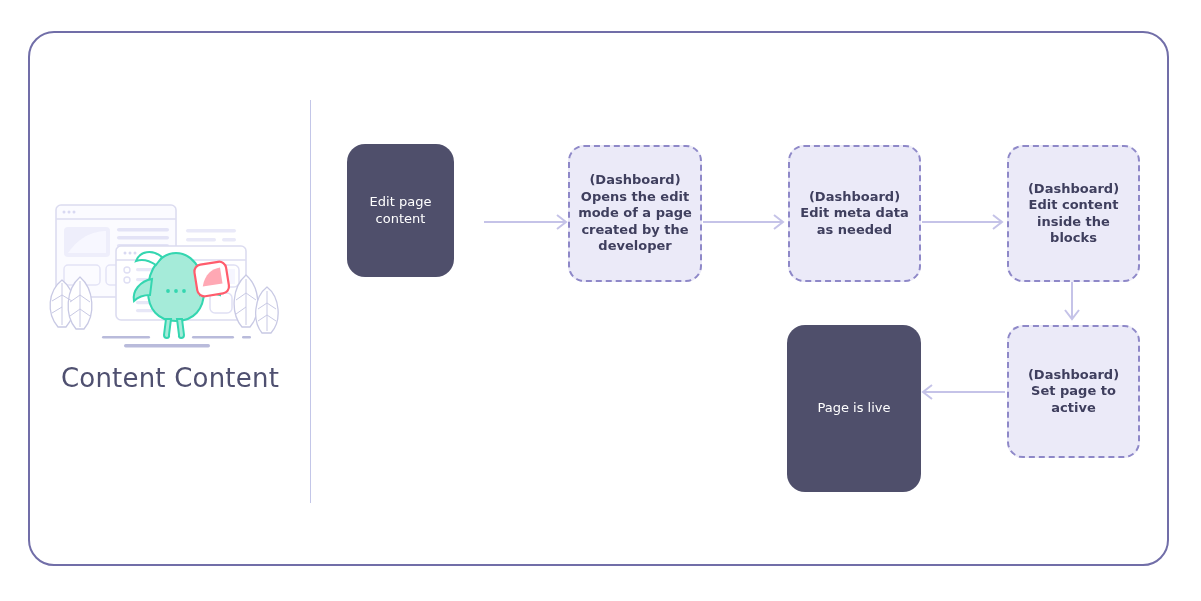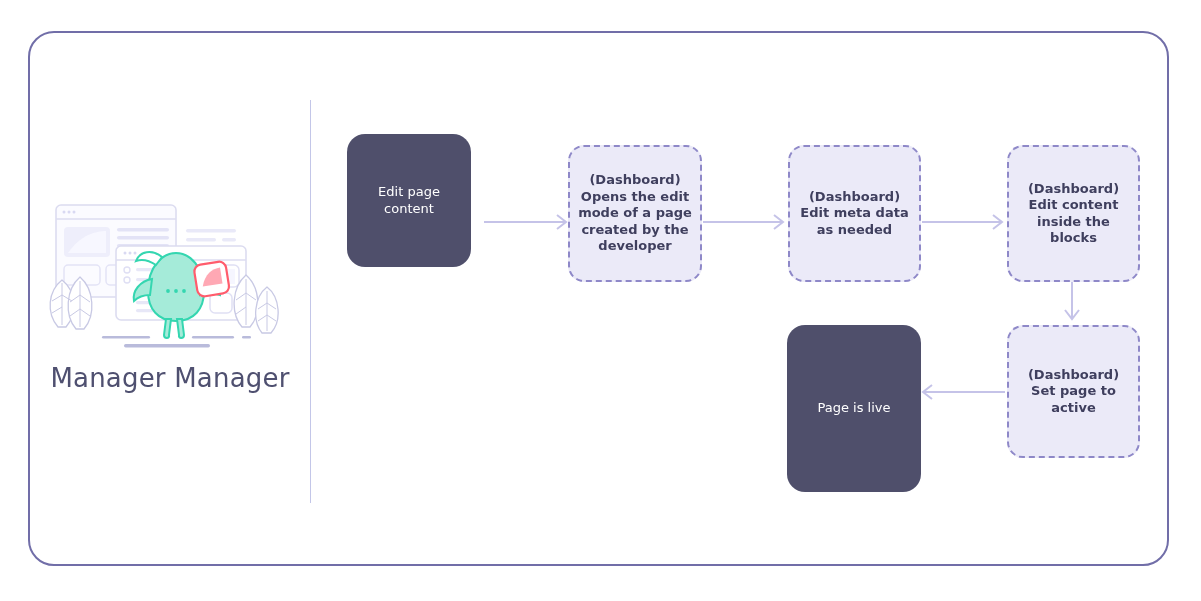--- a/index.html
+++ b/index.html
@@ -238,21 +238,21 @@
       </g>
 
       <g fill="#b9bbdb">
         <rect x="62" y="141" width="48" height="2.6" rx="1.3"></rect>
         <rect x="152" y="141" width="42" height="2.6" rx="1.3"></rect>
         <rect x="202" y="141" width="9" height="2.6" rx="1.3"></rect>
         <rect x="84" y="149" width="86" height="3.4" rx="1.7"></rect>
       </g>
     </svg>
 
-    <div class="persona-title">Manager Manager</div>
+    <div class="persona-title">Content Content</div>
   </div>
 
   <svg class="arrow-svg" style="left:484px; top:211px; width:88px; height:22px;" viewBox="0 0 88 22">
     <line x1="0" y1="11" x2="82" y2="11" stroke="#c5c3e8" stroke-width="2"></line>
     <polyline points="73,4 82,11 73,18" fill="none" stroke="#c5c3e8" stroke-width="2"></polyline>
   </svg>
 
   <svg class="arrow-svg" style="left:703px; top:211px; width:86px; height:22px;" viewBox="0 0 86 22">
     <line x1="0" y1="11" x2="80" y2="11" stroke="#c5c3e8" stroke-width="2"></line>
     <polyline points="71,4 80,11 71,18" fill="none" stroke="#c5c3e8" stroke-width="2"></polyline>
@@ -266,21 +266,21 @@
   <svg class="arrow-svg" style="left:1061px; top:279px; width:22px; height:46px;" viewBox="0 0 22 46">
     <line x1="11" y1="0" x2="11" y2="40" stroke="#c5c3e8" stroke-width="2"></line>
     <polyline points="4,31 11,40 18,31" fill="none" stroke="#c5c3e8" stroke-width="2"></polyline>
   </svg>
 
   <svg class="arrow-svg" style="left:919px; top:381px; width:90px; height:22px;" viewBox="0 0 90 22">
     <line x1="86" y1="11" x2="4" y2="11" stroke="#c5c3e8" stroke-width="2"></line>
     <polyline points="13,4 4,11 13,18" fill="none" stroke="#c5c3e8" stroke-width="2"></polyline>
   </svg>
 
-  <div class="node solid" style="left:347px; top:134px; width:124px; height:133px;">
+  <div class="node solid" style="left:347px; top:144px; width:107px; height:133px;">
     <span class="node-text">Edit page
 content</span>
   </div>
 
   <div class="node dashed" style="left:568px; top:145px; width:134px; height:137px;">
     <span class="node-text">(Dashboard)
 Opens the edit
 mode of a page
 created by the
 developer</span>

